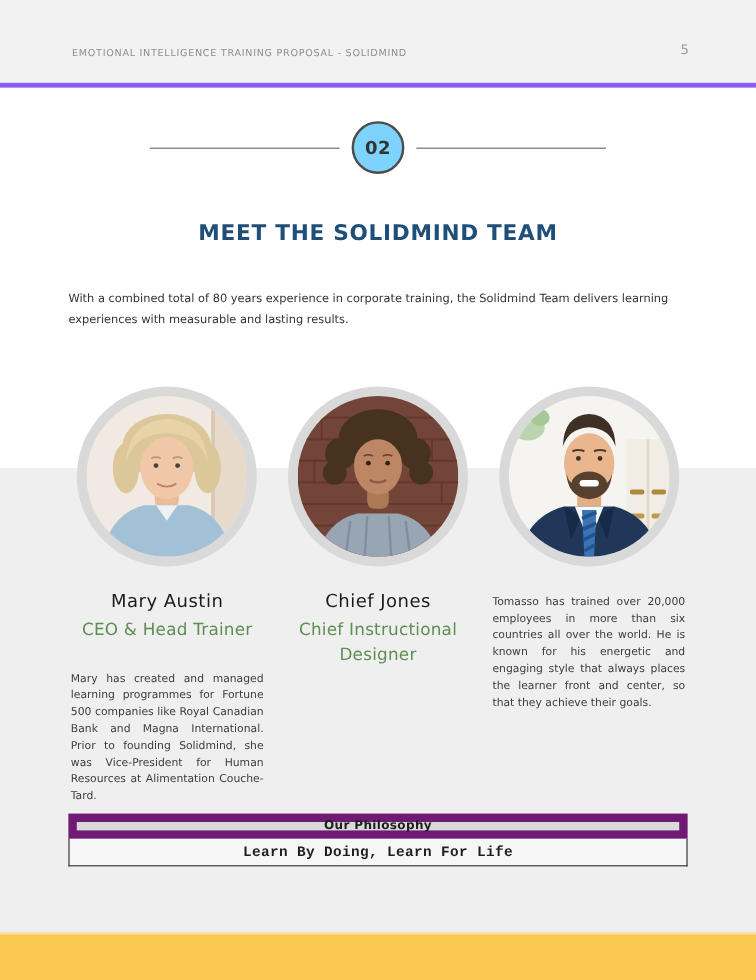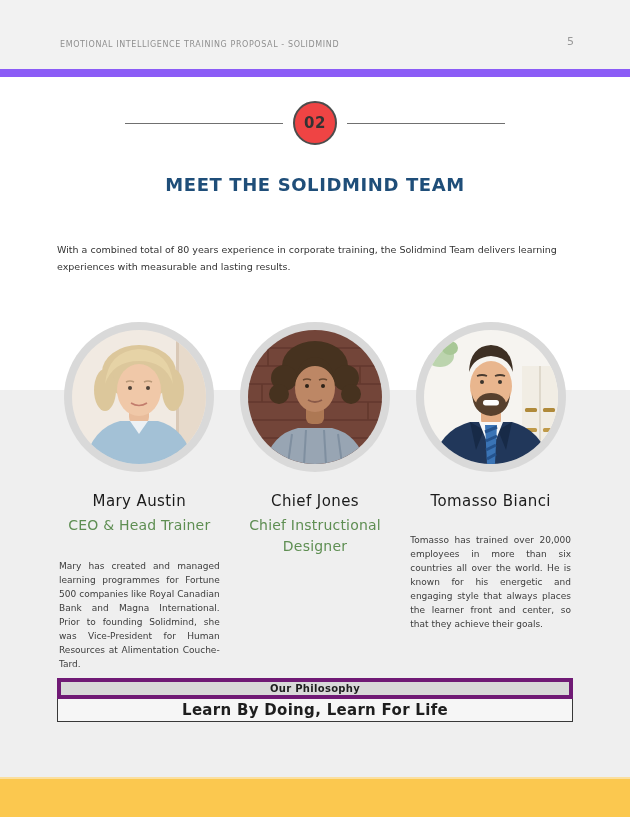--- a/index.html
+++ b/index.html
@@ -18,47 +18,47 @@
   }
   .footer-bar {
     position: absolute; left: 0; bottom: 0; width: 100%; height: 38px;
     background: var(--accent-yellow, #FBC84F);
     border-top: 2px solid #FBDF9E;
   }
   
   .header {
     position: absolute; top: 0; left: 0; width: 100%; height: 69px;
     background: var(--header-bg, #F2F2F2);
-    border-bottom: 8px solid #8b5cf6;
+    border-bottom: 4px solid #8b5cf6;
     z-index: 2;
     text-decoration: underline;
   }
   .header-title {
     position: absolute; left: 60px; top: 40px;
     font-size: 8px; letter-spacing: 0.6px; color: #8F8F8F;
   }
   .page-number {
     position: absolute; right: 56px; top: 35px;
     font-size: 11px; color: #9A9A9A;
   }
   
   .section-divider {
     position: absolute; top: 101px; left: 0; width: 100%;
     display: flex; justify-content: center; align-items: center; gap: 10px;
     z-index: 1;
   }
   .divider-line { width: 158px; height: 1px; background: #707070; }
   .section-number-circle {
     width: 40px; height: 40px; border: 2px solid #4C4C4C; border-radius: 50%;
-    background: #ef4444; display: flex; align-items: center; justify-content: center;
+    background: #7dd3fc; display: flex; align-items: center; justify-content: center;
     font-size: 15px; font-weight: 600; color: #333; letter-spacing: 0.5px;
   }
   
   .page-title {
-    position: absolute; top: 174px; left: 0; width: 100%; margin: 0;
+    position: absolute; top: 184px; left: 0; width: 100%; margin: 0;
     text-align: center;
     font-size: 18px; font-weight: bold; letter-spacing: 0.6px;
     color: var(--title-blue, #1F4E79);
     z-index: 1;
   }
   .intro {
     position: absolute; top: 242px; left: 57px; width: 516px; margin: 0;
     font-size: 9.5px; line-height: 1.75; color: #333;
     z-index: 1;
   }
@@ -93,30 +93,30 @@
     text-align: justify;
   }
   
   .philosophy {
     position: absolute; top: 678px; left: 57px; width: 516px; z-index: 1;
     box-sizing: border-box;
   }
   .philosophy-header {
     box-sizing: border-box;
     height: 21px; background: var(--table-header-bg, #D9D9D9);
-    border: 4px solid #701a75;
+    border: 7px solid #701a75;
     display: flex; align-items: center; justify-content: center;
     font-size: 10px; font-weight: bold; color: #1E1E1E; letter-spacing: 0.3px;
   }
   .philosophy-body {
     box-sizing: border-box;
     height: 23px; background: #F6F6F6;
     border: 1px solid #383838; border-top: none;
     display: flex; align-items: center; justify-content: center;
-    font-size: 15px; font-weight: bold; color: #1E1E1E; letter-spacing: 0.3px;
+    font-size: 12px; font-weight: bold; color: #1E1E1E; letter-spacing: 0.3px; font-family: Liberation Mono, monospace;
   }
 </style>
 </head>
 <body>
 
 <div class="page">
 
   <div class="lower-bg"></div>
 
   <div class="header">
@@ -240,21 +240,20 @@
             <ellipse cx="67" cy="74" rx="15" ry="11" fill="#57402D"></ellipse>
             <rect x="59" y="70" width="16" height="5.5" rx="2.7" fill="#FDFDFD"></rect>
             <path d="M 45 42 Q 46 16 67 15 Q 88 16 89 42 Q 84 27 67 26 Q 50 27 45 42 Z" fill="#3E3024"></path>
             <circle cx="58" cy="52" r="2" fill="#3A342C"></circle>
             <circle cx="76" cy="52" r="2" fill="#3A342C"></circle>
             <path d="M 53 46 Q 58 44 63 46" stroke="#4A3C30" stroke-width="1.8" fill="none"></path>
             <path d="M 71 46 Q 76 44 81 46" stroke="#4A3C30" stroke-width="1.8" fill="none"></path>
           </svg>
         </div>
       </div>
-      <div class="member-name">Tomasso Bianci</div>
       <p class="member-bio">Tomasso has trained over 20,000 employees in more than six countries all over the world. He is known for his energetic and engaging style that always places the learner front and center, so that they achieve their goals.</p>
     </div>
 
   </div>
 
   <div class="philosophy">
     <div class="philosophy-header">Our Philosophy</div>
     <div class="philosophy-body">Learn By Doing, Learn For Life</div>
   </div>
 

